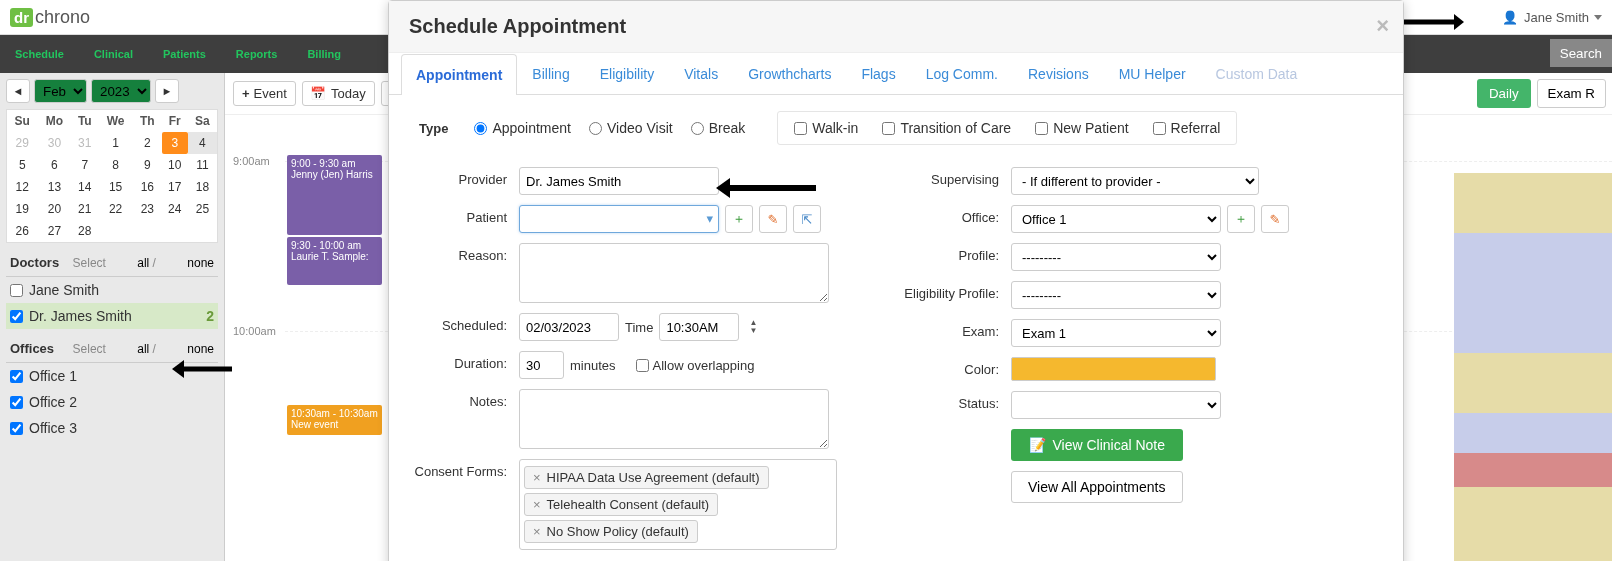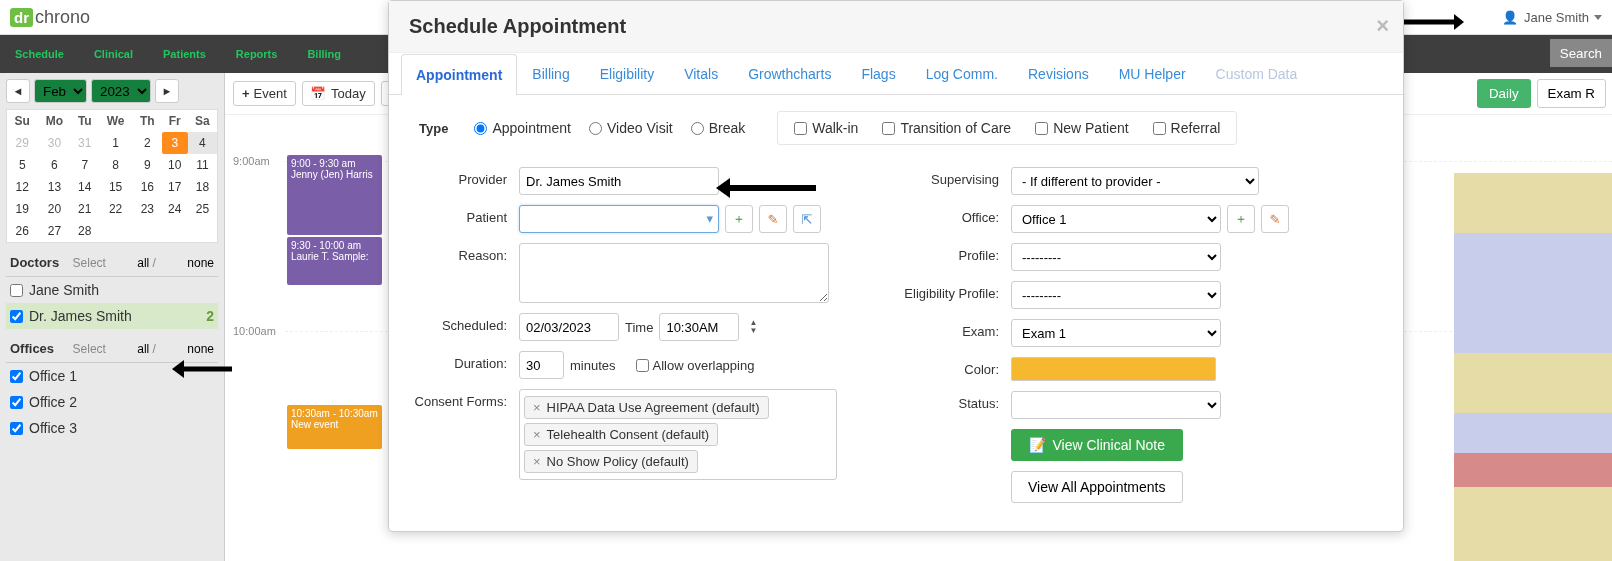--- a/index.html
+++ b/index.html
@@ -270,21 +270,21 @@
         <div class="hourlbl" style="top: 210px;">10:00am</div>
         <div class="hourline" style="top: 216px;"></div>
         <div class="event ev-purple" style="top: 40px; height: 80px;">
           <span class="ev-label">9:00 - 9:30 am</span>
           <span class="ev-label">Jenny (Jen) Harris</span>
         </div>
         <div class="event ev-purple" style="top: 122px; height: 48px;">
           <span class="ev-label">9:30 - 10:00 am</span>
           <span class="ev-label">Laurie T. Sample:</span>
         </div>
-        <div class="event ev-orange" style="top: 290px; height: 44px;">
+        <div class="event ev-orange" style="top: 290px; height: 30px;">
           <span class="ev-label">10:30am - 10:30am</span>
           <span class="ev-label">New event</span>
         </div>
       </div>
 
     <div class="rstrip">
       <div style="background:#e6dca8;height:60px"></div>
       <div style="background:#c7cdea;height:120px"></div>
       <div style="background:#e6dca8;height:60px"></div>
       <div style="background:#c7cdea;height:40px"></div>
@@ -390,20 +390,26 @@
         <div class="fctrl">
           <input type="text" class="tinput" style="width: 45px;" value="30">
           <span>minutes</span>
           <label style="margin-left:14px;display:flex;align-items:center;gap:4px">
               <input type="checkbox" style=""> 
               <span>Allow overlapping</span>
             </label>
         </div>
       </div>
       <div class="frow">
+        <div class="flabel">Notes:</div>
+        <div class="fctrl">
+            <textarea class="tarea" style=""></textarea>
+          </div>
+      </div>
+      <div class="frow">
         <div class="flabel" style="line-height:1.3">Consent Forms:</div>
         <div class="fctrl">
             <div class="tagbox" id="consent-tags"><span class="tag"><span class="x">×</span> HIPAA Data Use Agreement (default)</span><br><span class="tag"><span class="x">×</span> Telehealth Consent (default)</span><br><span class="tag"><span class="x">×</span> No Show Policy (default)</span><br></div>
           </div>
       </div>
     </div>
 
     <div class="form-col">
       <div class="frow">
         <div class="flabel">Supervising</div>

